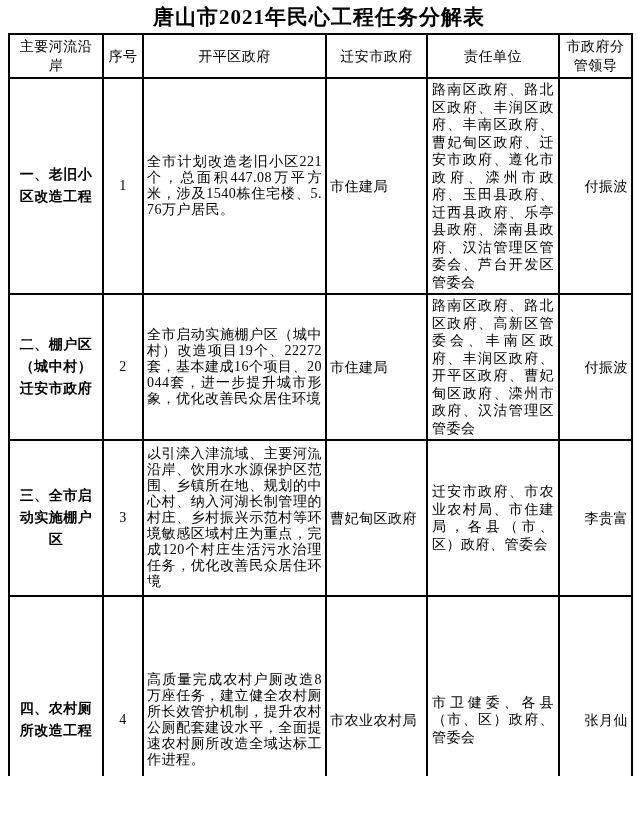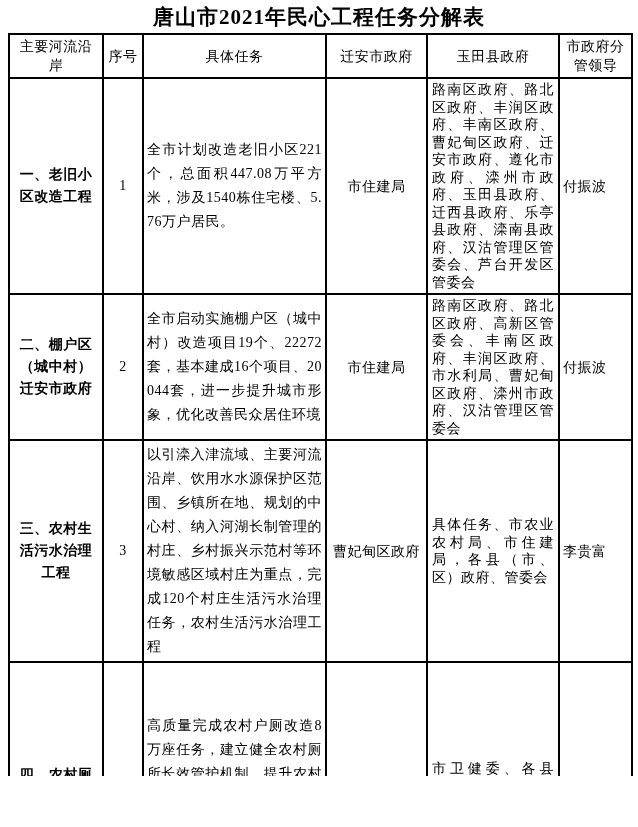--- a/index.html
+++ b/index.html
@@ -54,34 +54,35 @@
     text-align: center;
     line-height: 22px;
     font-weight: bold;
   }
   td.c-serial {
     text-align: center;
     line-height: 20px;
   }
   td.c-task {
     text-align: justify;
-    line-height: 24px;
+    line-height: 16px;
+    border-radius: 27px;
   }
   td.c-lead {
-    text-align: center;
+    text-align: left;
     line-height: 19px;
   }
   td.c-resp {
     text-align: justify;
     line-height: 17.5px;
     padding: 2px 4px;
     margin-left: 17px;
   }
   td.c-leader {
-    text-align: left;
+    text-align: right;
     line-height: 19px;
   }
 </style>
 </head>
 <body>
 
 <div class="page">
 
   <div class="doc-title">唐山市2021年民心工程任务分解表</div>
 
@@ -91,49 +92,49 @@
       <col style="width:40px">
       <col style="width:183px">
       <col style="width:101px">
       <col style="width:132px">
       <col style="width:73px">
     </colgroup>
     <thead>
       <tr class="header-row">
         <th>主要河流沿岸</th>
         <th>序号</th>
-        <th>具体任务</th>
+        <th>开平区政府</th>
         <th>迁安市政府</th>
-        <th>玉田县政府</th>
+        <th>责任单位</th>
         <th>市政府分管领导</th>
       </tr>
     </thead>
     <tbody>
       <tr class="row-1">
         <td class="c-project">一、老旧小区改造工程</td>
         <td class="c-serial">1</td>
         <td class="c-task">全市计划改造老旧小区221个，总面积447.08万平方米，涉及1540栋住宅楼、5.76万户居民。</td>
         <td class="c-lead">市住建局</td>
         <td class="c-resp">路南区政府、路北区政府、丰润区政府、丰南区政府、曹妃甸区政府、迁安市政府、遵化市政府、滦州市政府、玉田县政府、迁西县政府、乐亭县政府、滦南县政府、汉沽管理区管委会、芦台开发区管委会</td>
         <td class="c-leader">付振波</td>
       </tr>
       <tr class="row-2">
         <td class="c-project">二、棚户区（城中村）迁安市政府</td>
         <td class="c-serial">2</td>
         <td class="c-task">全市启动实施棚户区（城中村）改造项目19个、22272套，基本建成16个项目、20044套，进一步提升城市形象，优化改善民众居住环境</td>
         <td class="c-lead">市住建局</td>
-        <td class="c-resp">路南区政府、路北区政府、高新区管委会、丰南区政府、丰润区政府、市水利局、曹妃甸区政府、滦州市政府、汉沽管理区管委会</td>
+        <td class="c-resp">路南区政府、路北区政府、高新区管委会、丰南区政府、丰润区政府、开平区政府、曹妃甸区政府、滦州市政府、汉沽管理区管委会</td>
         <td class="c-leader">付振波</td>
       </tr>
       <tr class="row-3">
-        <td class="c-project">三、农村生活污水治理工程</td>
+        <td class="c-project">三、全市启动实施棚户区</td>
         <td class="c-serial">3</td>
-        <td class="c-task">以引滦入津流域、主要河流沿岸、饮用水水源保护区范围、乡镇所在地、规划的中心村、纳入河湖长制管理的村庄、乡村振兴示范村等环境敏感区域村庄为重点，完成120个村庄生活污水治理任务，农村生活污水治理工程</td>
+        <td class="c-task">以引滦入津流域、主要河流沿岸、饮用水水源保护区范围、乡镇所在地、规划的中心村、纳入河湖长制管理的村庄、乡村振兴示范村等环境敏感区域村庄为重点，完成120个村庄生活污水治理任务，优化改善民众居住环境</td>
         <td class="c-lead">曹妃甸区政府</td>
-        <td class="c-resp">具体任务、市农业农村局、市住建局，各县（市、区）政府、管委会</td>
+        <td class="c-resp">迁安市政府、市农业农村局、市住建局，各县（市、区）政府、管委会</td>
         <td class="c-leader">李贵富</td>
       </tr>
       <tr class="row-4">
         <td class="c-project">四、农村厕所改造工程</td>
         <td class="c-serial">4</td>
         <td class="c-task">高质量完成农村户厕改造8万座任务，建立健全农村厕所长效管护机制，提升农村公厕配套建设水平，全面提速农村厕所改造全域达标工作进程。</td>
         <td class="c-lead">市农业农村局</td>
         <td class="c-resp">市卫健委、各县（市、区）政府、管委会</td>
         <td class="c-leader">张月仙</td>
       </tr>

